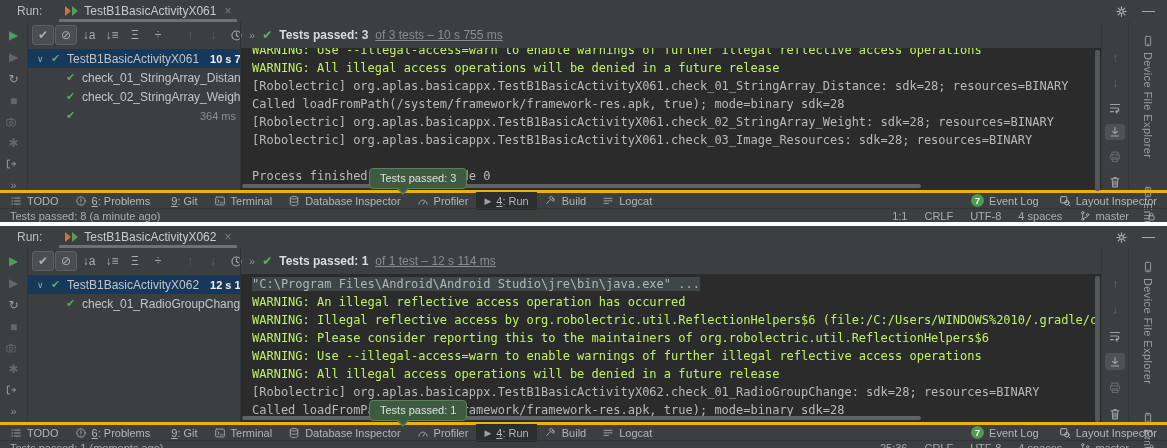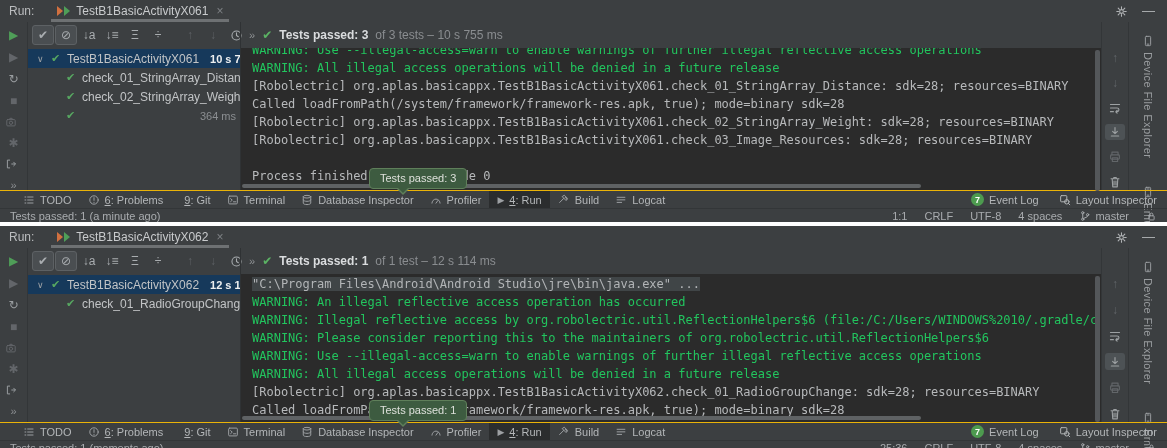--- a/index.html
+++ b/index.html
@@ -6,21 +6,21 @@
   html,body { width:1167px; height:448px; overflow:hidden; background:#2b2b2b;
     font-family:"Liberation Sans","DejaVu Sans",sans-serif; }
   #stage { width:1167px; height:448px; overflow:hidden; display:flex; flex-direction:column; }
   .white-sep { height:4px; background:#ffffff; flex:none; }
 
   .panel { width:1167px; height:222px; background:#3c3f41; position:relative;
     flex:none; display:flex; flex-direction:column; overflow:hidden; }
   .panel.p2 { height:228px; }
 
   
-  .tabrow { height:22px; flex:none; display:flex; align-items:center; padding-left:9px; position:relative; }
+  .tabrow { height:22px; flex:none; display:flex; align-items:center; padding-left:17px; position:relative; }
   .runlabel { font-size:12px; color:#bbbdbf; margin-right:16px; }
   .tab { display:flex; align-items:center; height:22px; padding:0 7px; position:relative; }
   .tab:after { content:""; position:absolute; left:1px; right:1px; bottom:0; height:3px; background:#6e7173; }
   .tabicon { width:13px; height:11px; position:relative; margin-right:6px; }
   .tabicon .t1 { position:absolute; left:0; top:0; width:0; height:0;
     border-top:5.5px solid transparent; border-bottom:5.5px solid transparent; border-left:6px solid #d2703f; }
   .tabicon .t2 { position:absolute; left:7px; top:0; width:0; height:0;
     border-top:5.5px solid transparent; border-bottom:5.5px solid transparent; border-left:6px solid #4f9e58; }
   .tabtitle { font-size:12px; color:#c9cbcd; }
   .tabclose { color:#7d8084; font-size:12px; margin-left:8px; }
@@ -55,46 +55,46 @@
   .trow .lbl { flex:none; }
   .trow .sfx { color:#7f868c; margin-left:5px; flex:1 1 0; overflow:hidden; min-width:0; }
   .trow .tm { margin-left:auto; color:#8b8e91; font-size:11px; flex:none; padding-left:6px; }
   .trow.sel .tm { color:#edeff0; font-weight:700; }
 
   .cons { flex:1; min-width:0; display:flex; flex-direction:column; border-left:1px solid #2f3234; position:relative; }
   .chead { height:26px; flex:none; display:flex; align-items:center; font-size:12px; padding:0 8px; gap:7px; }
   .chead .dbl { color:#8f9295; font-size:11px; }
   .chead .chk { color:#5bb364; font-weight:700; font-size:12px; }
   .chead .sumbold { color:#dadcde; font-weight:700; }
-  .chead .sumrest { color:#8a8d90; }
+  .chead .sumrest { color:#8a8d90;text-decoration:underline; }
   .cbodywrap { flex:1; min-height:0; background:#2b2b2b; position:relative; overflow:hidden; }
   .cbody { font-family:"DejaVu Sans Mono","Liberation Mono",monospace; font-size:12px;
     line-height:18px; padding:1px 6px 0 11px; white-space:pre; color:#b7b9bb; }
   .cbody.cliptop { margin-top:-8px; }
   .cl { height:18px; overflow:hidden; }
-  .cl.warning { color:#22c55e; }
+  .cl.warning { color:#bef264; }
   .cl.cmd > span { background:#404547; color:#b2b5b7; }
   .hthumb { position:absolute; left:1px; bottom:2px; height:4px; border-radius:2px; background:#5f6264; width:79%; }
   .vthumb { position:absolute; right:1px; top:1px; width:5px; height:84%; background:#54575a; border-radius:2px; }
 
   .rtools { width:27px; flex:none; border-left:1px solid #333638; display:flex;
     flex-direction:column; align-items:center; gap:9px; padding-top:28px; }
   .rti { width:20px; height:17px; display:flex; align-items:center; justify-content:center;
     color:#9da1a3; font-size:12px; border-radius:3px; }
   .rti.dim { color:#626669; }
   .rti.active { background:#4d5255; }
 
   .rsidebar { width:39px; flex:none; border-left:1px solid #333638; display:flex;
     flex-direction:column; align-items:center; gap:28px; padding-top:13px; }
   .rsitem { display:flex; flex-direction:column; align-items:center; gap:5px; color:#9a9da0; }
   .rsitem .vtxt { writing-mode:vertical-rl; font-size:11px; letter-spacing:.4px; }
 
   
-  .twbar { height:18px; flex:none; display:flex; align-items:center; border-top:1px solid #eab308;
-    font-size:11px; color:#b3b6b8; padding-left:15px; }
+  .twbar { height:18px; flex:none; display:flex; align-items:center; border-top:3px solid #eab308;
+    font-size:11px; color:#b3b6b8; padding-left:2px; }
   .twitem { display:flex; align-items:center; gap:5px; padding:0 8px; height:18px; }
   .twitem.active { background:#2b2d2e; }
   .twitem .ti { display:flex; align-items:center; color:#9da0a3; }
   .twitem u { text-decoration:underline; }
   .twright { margin-left:auto; display:flex; align-items:center; gap:20px; padding-right:10px; }
   .twr { display:flex; align-items:center; gap:5px; }
   .evbadge { width:13px; height:13px; border-radius:7px; background:#4d9b4f; color:#fff;
     font-size:9px; font-weight:700; display:flex; align-items:center; justify-content:center; }
 
   
@@ -345,21 +345,21 @@
                 <rect x="2.2" y="2.2" width="8.2" height="8.2" rx="1"></rect>
                 <circle cx="10.4" cy="10.4" r="3"></circle>
                 <path d="M12.6 12.6 14.4 14.4"></path>
               </svg>
             </span>
           <span>Layout Inspector</span>
         </span>
       </div>
     </div>
     <div class="sbar">
-      <span>Tests passed: 1 (a minute ago)</span>
+      <span>Tests passed: 8 (a minute ago)</span>
       <div class="sbright">
           <span class="sbit">1:1</span>
           <span class="sbit">CRLF</span>
           <span class="sbit">UTF-8</span>
           <span class="sbit">4 spaces</span>
           <span class="sbit">
             <span>
               <svg width="12" height="12" viewBox="0 0 16 16" fill="none" stroke="currentColor" stroke-width="1.3" stroke-linecap="round" stroke-linejoin="round">
                 <circle cx="5" cy="3.7" r="1.5"></circle>
                 <circle cx="5" cy="12.3" r="1.5"></circle>

